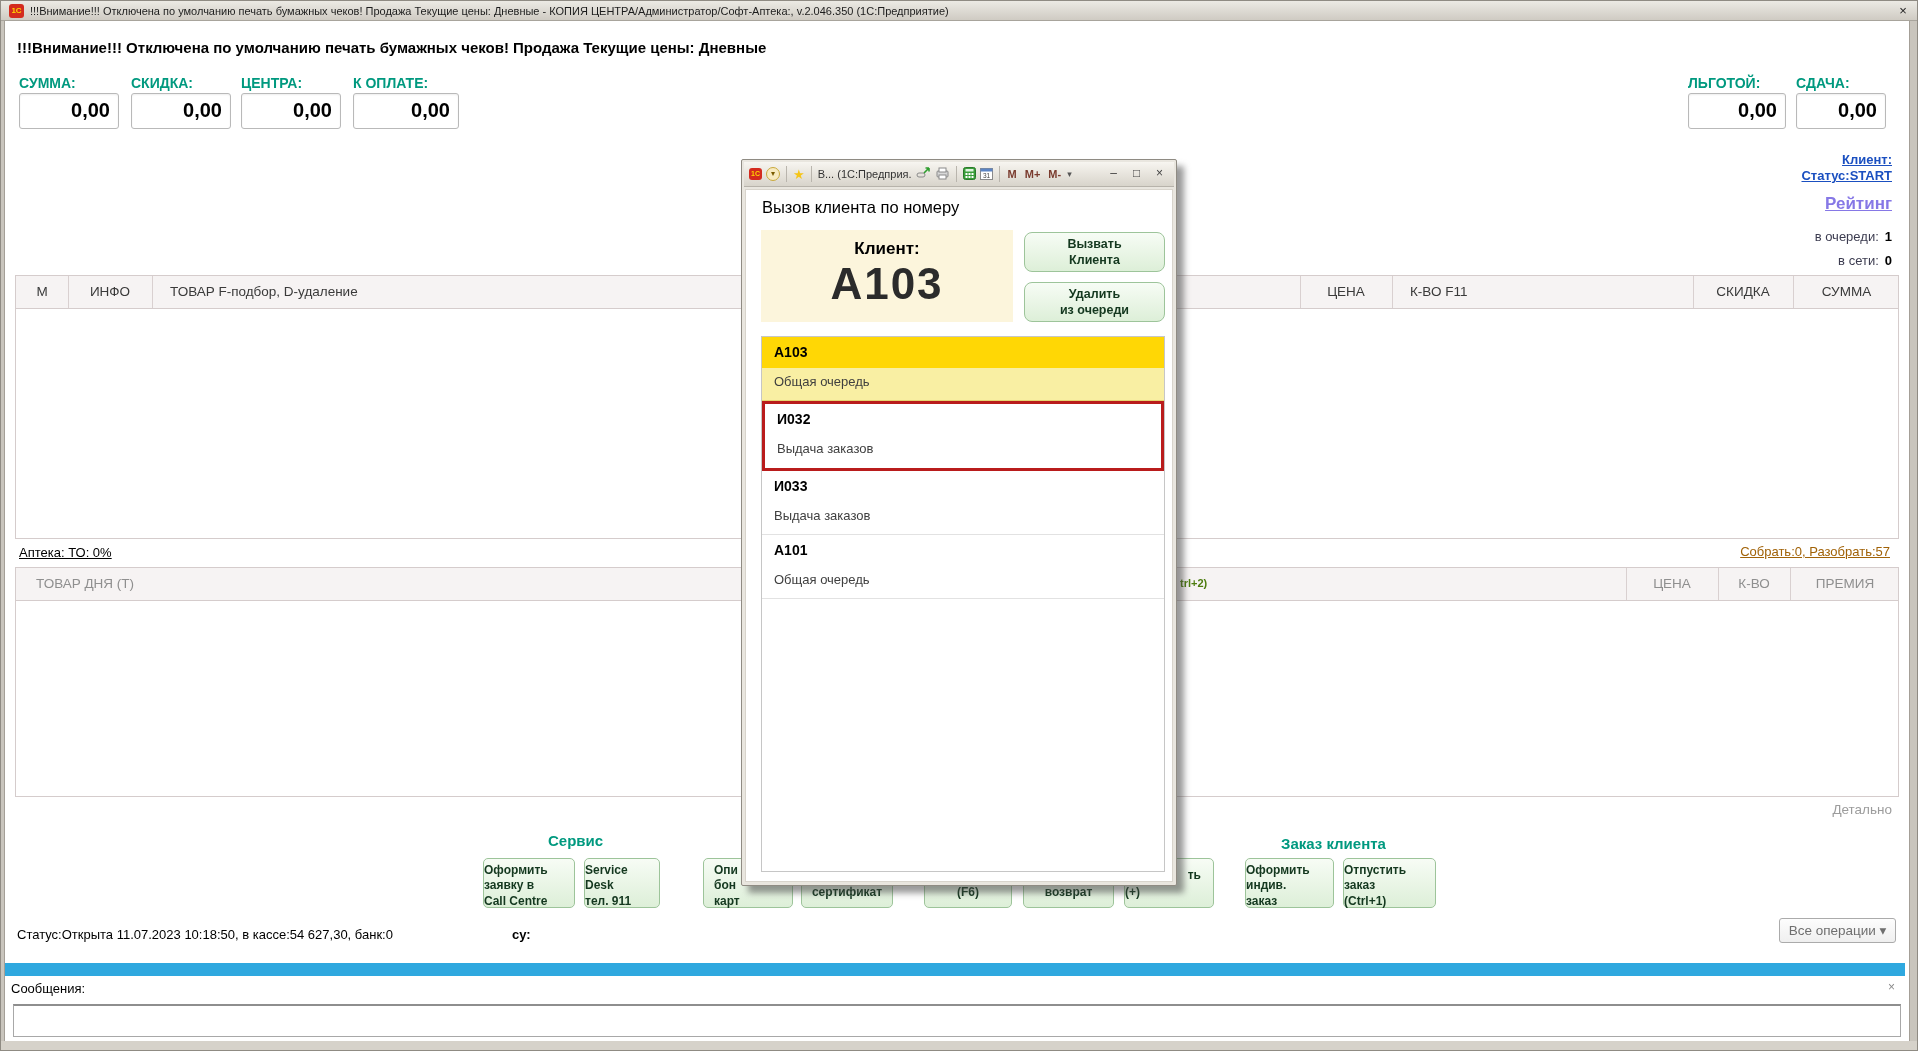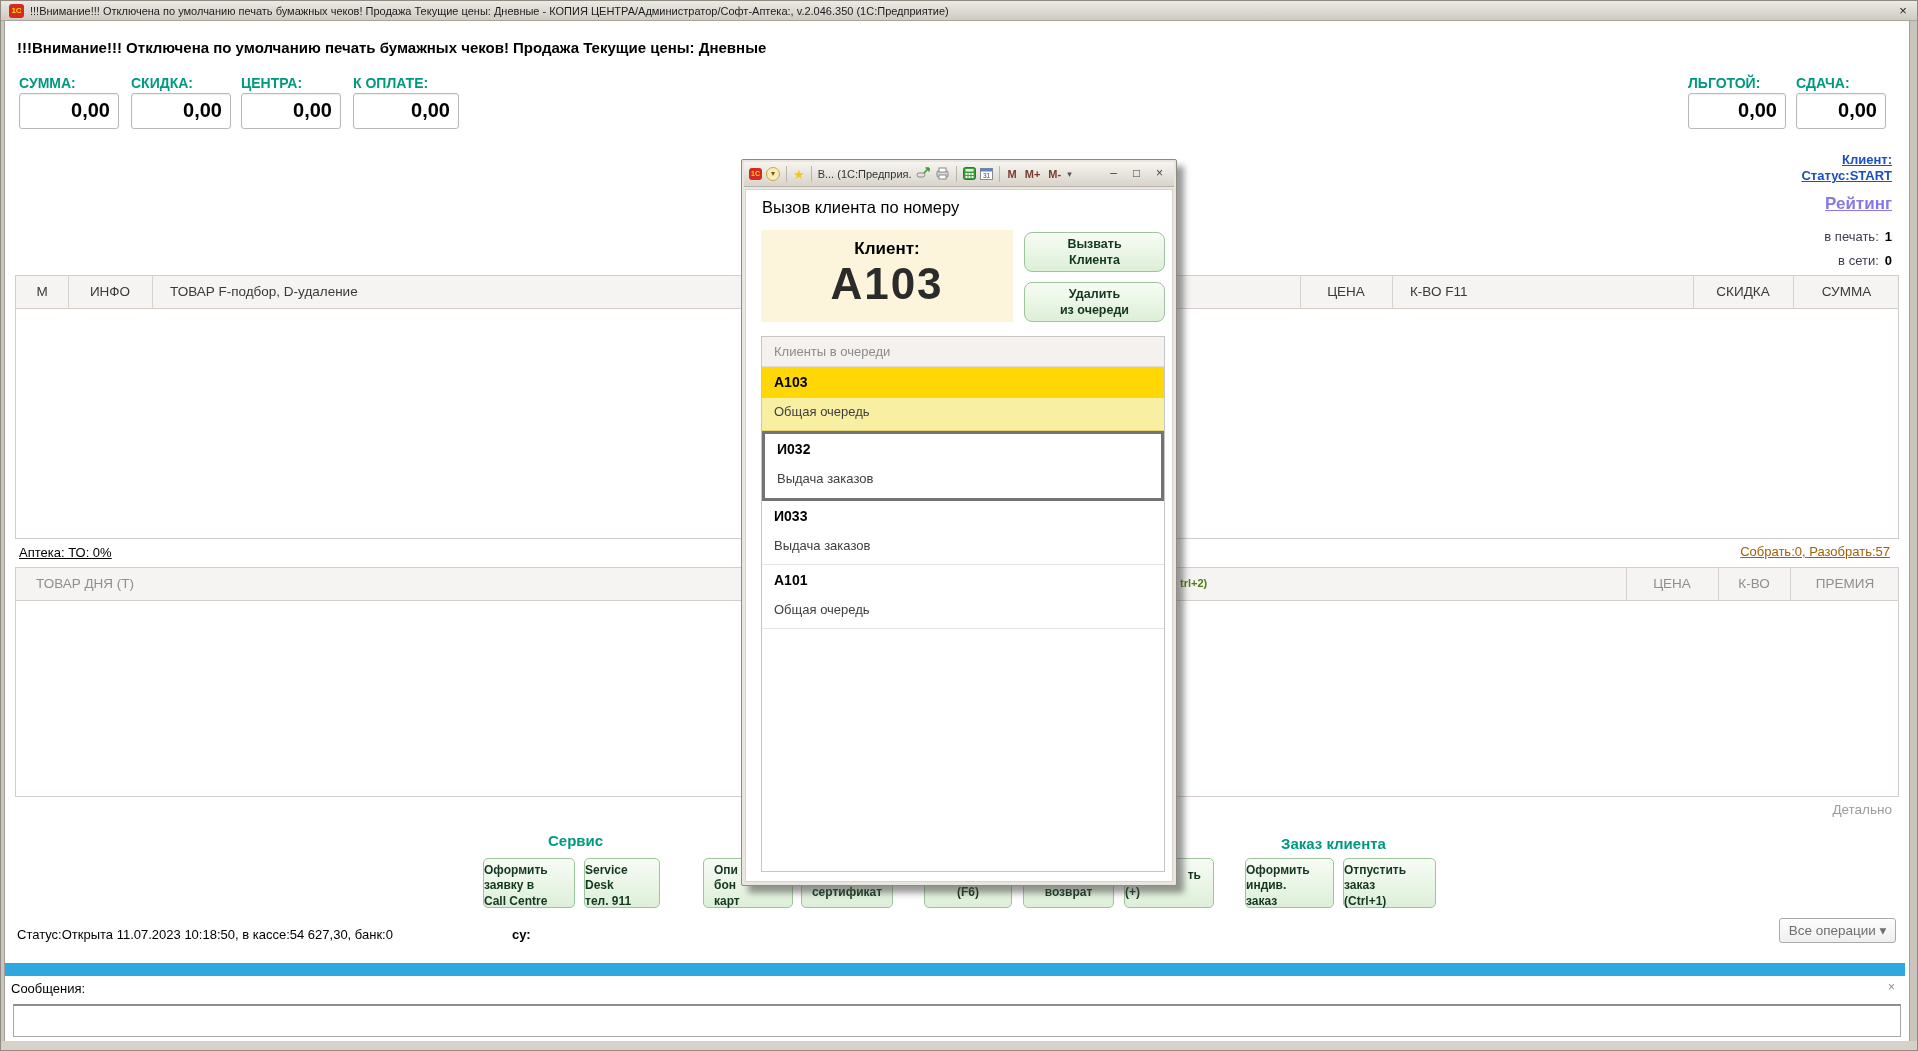--- a/index.html
+++ b/index.html
@@ -113,21 +113,21 @@
     background:linear-gradient(#f7fcf5,#ddefd8); border:1px solid #9dc49a; border-radius:8px;
     font-size:12.5px; font-weight:bold; color:#14381f; text-align:center; white-space:pre-line;
     display:flex; align-items:center; justify-content:center; line-height:1.3; cursor:default;
   }
   .queue-list { position:absolute; left:15px; top:146px; width:404px; bottom:9px; border:1px solid #c6c6c6; background:#fff; overflow:hidden; }
   .q-header { height:30px; line-height:29px; padding-left:12px; background:#f4f1ee; color:#8c8c8c; font-size:13px; border-bottom:1px solid #dcdcdc; }
   .q-name { height:31px; line-height:31px; padding-left:12px; font-size:14px; font-weight:bold; }
   .q-sub  { height:33px; line-height:28px; padding-left:12px; font-size:13px; color:#3f3f3f; border-bottom:1px solid #e2e2e2; }
   .q-item-0 .q-name { background:#ffd705; }
   .q-item-0 .q-sub  { background:#f9efa3; border-bottom:1px solid #e6d470; }
-  .q-item-1 { border:3px solid #737373; }
+  .q-item-1 { border:3px solid #b91c1c; }
   .q-item-1 .q-sub { border-bottom:none; }
 </style>
 </head>
 <body>
 
 <div id="app">
 
   <div class="titlebar">
     <div class="app-icon">1С</div>
     <div class="titlebar-text">!!!Внимание!!! Отключена по умолчанию печать бумажных чеков! Продажа Текущие цены: Дневные - КОПИЯ ЦЕНТРА/Администратор/Софт-Аптека:, v.2.046.350  (1С:Предприятие)</div>
@@ -148,21 +148,21 @@
   <div class="money-box" style="left:352px;width:106px">0,00</div>
   <div class="money-label" style="left:1687px">ЛЬГОТОЙ:</div>
   <div class="money-label" style="left:1795px">СДАЧА:</div>
   <div class="money-box" style="left:1687px;width:98px">0,00</div>
   <div class="money-box" style="left:1795px;width:90px">0,00</div>
 
   <div class="link-block" style="top:149px"><span class="blue-link">Клиент:</span></div>
   <div class="link-block" style="top:165px"><span class="blue-link">Статус:START</span></div>
   <div class="link-block" style="top:193px"><span class="purple-link">Рейтинг</span></div>
   <div class="link-block counter" style="top:228px">
-    <span>в печать:</span><b>1</b>
+    <span>в очереди:</span><b>1</b>
   </div>
   <div class="link-block counter" style="top:252px">
     <span>в сети:</span><b>0</b>
   </div>
 
   <div class="tbl-header" style="top:274px">
     <div class="hcell center" style="left:0;width:52px">М</div>
     <div class="vsep" style="left:52px"></div>
     <div class="hcell center" style="left:52px;width:84px">ИНФО</div>
     <div class="vsep" style="left:136px"></div>
@@ -289,21 +289,20 @@
         <div class="cl-label">Клиент:</div>
         <div class="cl-number">А103</div>
       </div>
 
       <div class="dlg-btn" style="top:42px">Вызвать
 Клиента</div>
       <div class="dlg-btn" style="top:92px">Удалить
 из очереди</div>
 
       <div class="queue-list">
-        <div class="q-header">Клиенты в очереди</div>
 
         <div class="q-item-0">
           <div class="q-name">А103</div>
           <div class="q-sub">Общая очередь</div>
         </div>
 
         <div class="q-item-1">
           <div class="q-name">И032</div>
           <div class="q-sub">Выдача заказов</div>
         </div>

